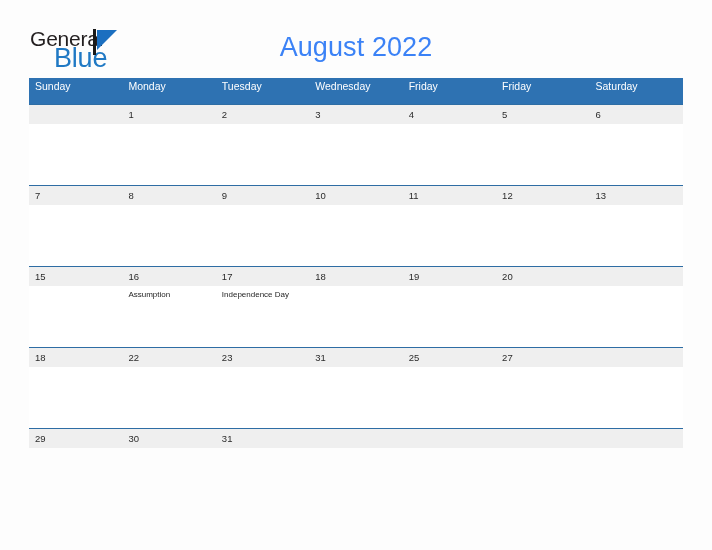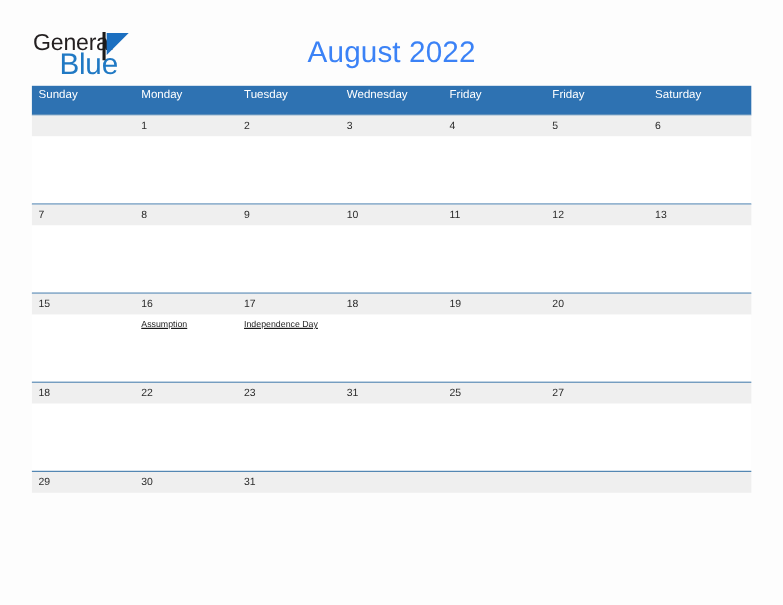--- a/index.html
+++ b/index.html
@@ -131,21 +131,20 @@
   }
   .date-cell.empty {
     color: transparent;
   }
 
   .event-band {
     display: flex;
     width: 654px;
     height: 61px;
     background: #ffffff;
-    text-decoration: underline;
   }
   .event-cell {
     width: 93.43px;
     flex: 0 0 93.43px;
     padding-left: 6px;
     padding-top: 3px;
     box-sizing: border-box;
     overflow: hidden;
   }
   .event-text {

